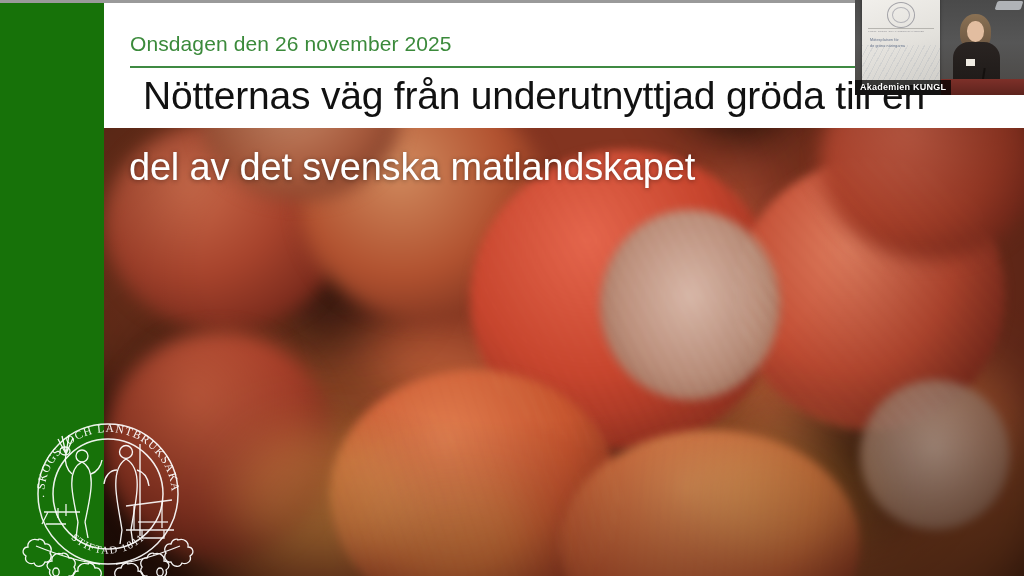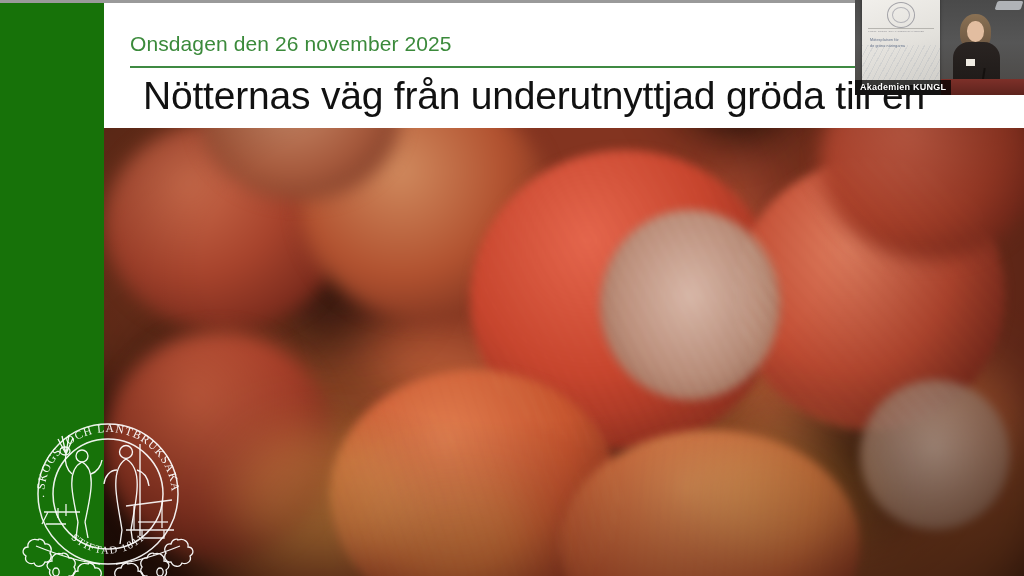--- a/index.html
+++ b/index.html
@@ -322,20 +322,21 @@
 
   <div id="white-panel" style="background: rgb(255, 255, 255);"></div>
   <div id="top-rule" style="background: rgb(154, 154, 154);"></div>
 
   <div id="date-line" style="color: rgb(59, 138, 59);">Onsdagen den 26 november 2025</div>
 
   <div id="green-rule" style="background: rgb(63, 138, 67);"></div>
 
   <div id="title-line-1" style="color: rgb(17, 17, 17);">Nötternas väg från underutnyttjad gröda till en</div>
 
+  <div id="title-line-2" style="color: rgb(255, 255, 255);">del av det svenska matlandskapet</div>
 
   <div id="video-overlay">
     <div id="vid-room"></div>
 
     <div id="vid-slideboard">
       <div class="crest"></div>
       <div class="hairline" style="top:31px;"></div>
       <div class="fineprint">KUNGL. SKOGS- OCH LANTBRUKSAKADEMIEN</div>
       <div class="txt" style="top:41px;">Mötesplatsen för</div>
       <div class="txt" style="top:47px;">de gröna näringarna</div>

